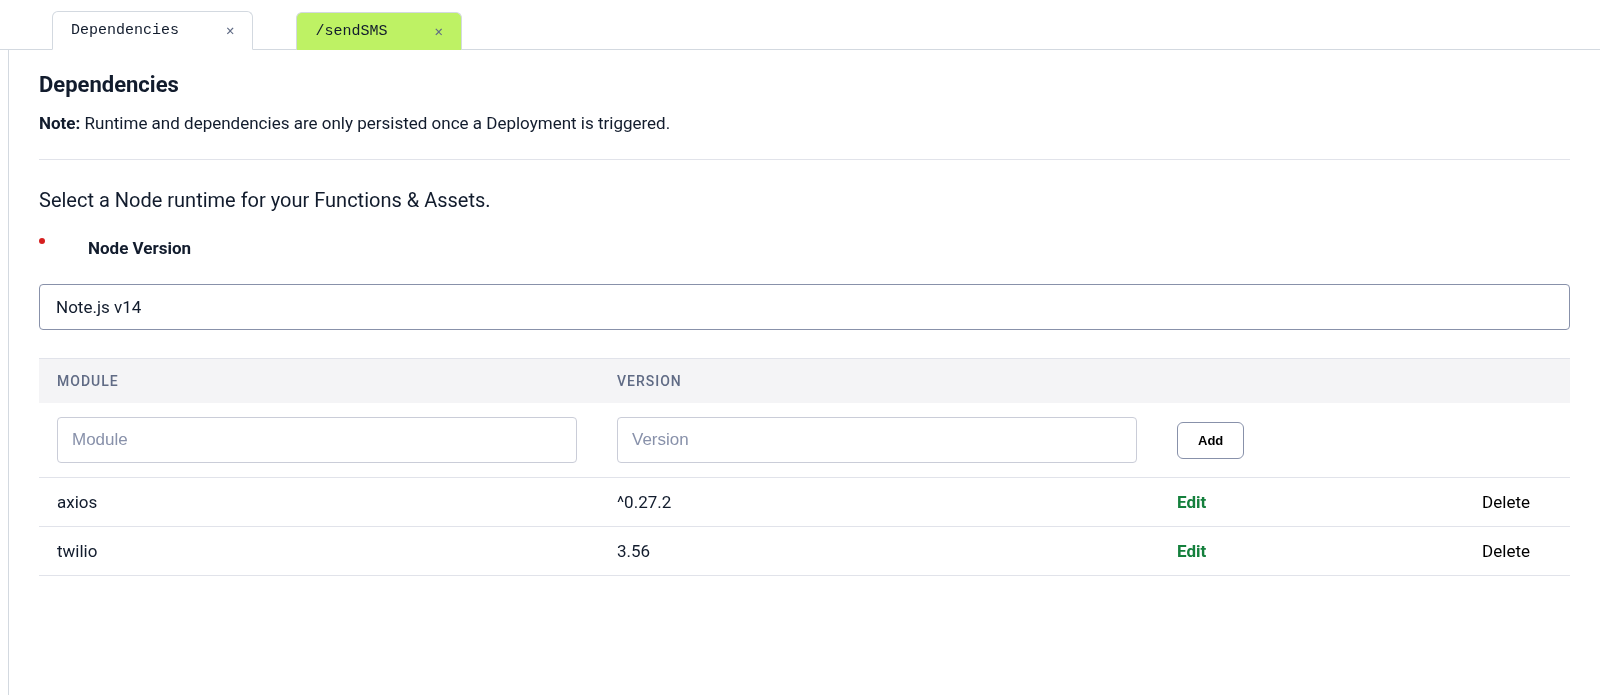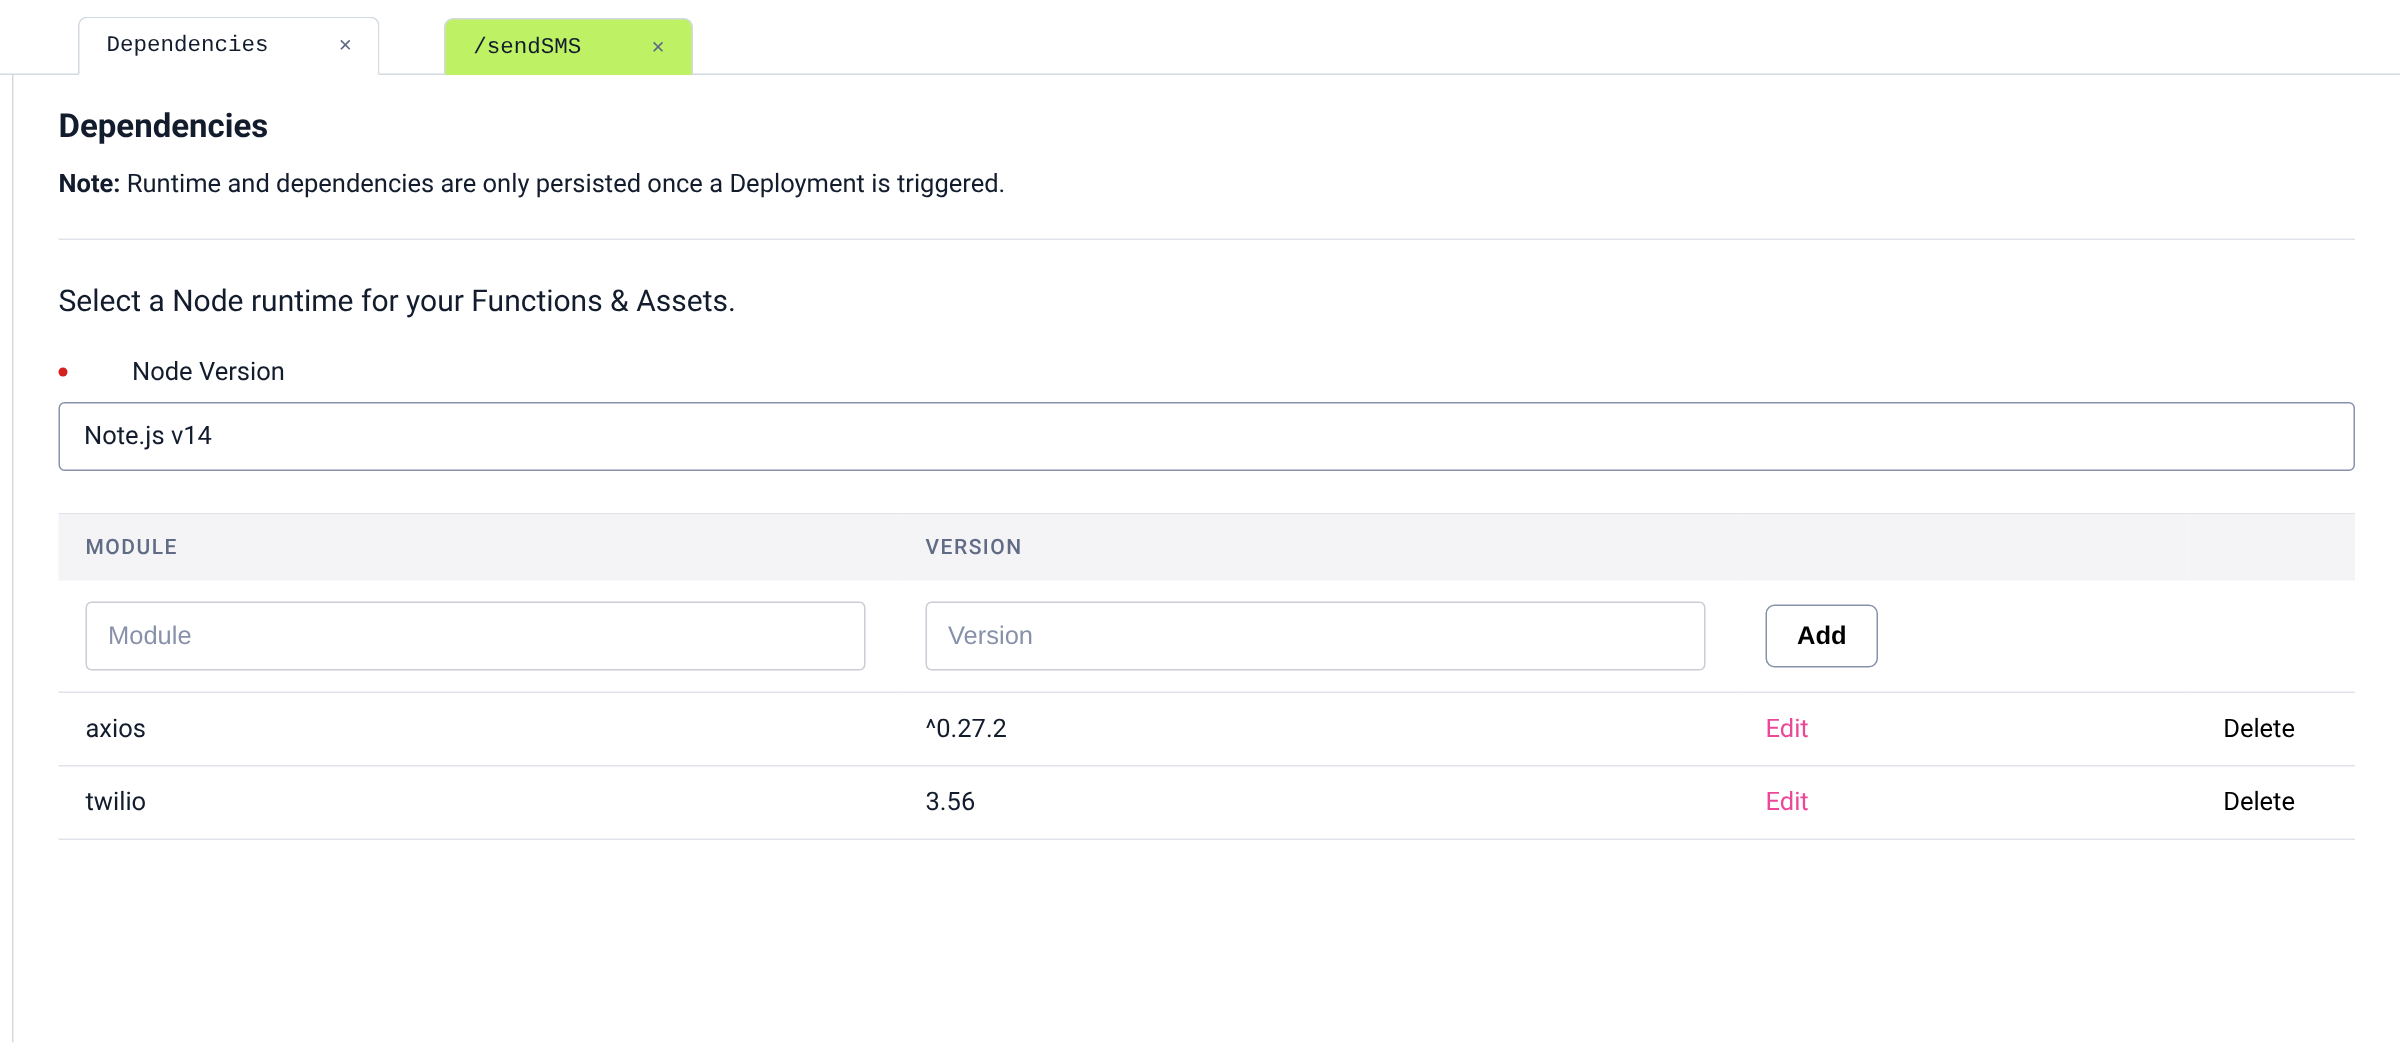--- a/index.html
+++ b/index.html
@@ -66,24 +66,24 @@
       border-top: 1px solid #e1e3ea;
       margin: 0;
     }
     .section-lead {
       font-size: 20px;
       margin-top: 28px;
       margin-bottom: 26px;
     }
     .field-label {
       font-size: 17px;
-      font-weight: 400;
-      margin-bottom: 10px;
+      font-weight: 700;
+      margin-bottom: 26px;
       display: flex;
-      align-items: center;
+      align-items: flex-start;
     }
     .req-dot {
       width: 6px;
       height: 6px;
       background: #d61f1f;
       border-radius: 50%;
       margin-right: 8px;
       display: inline-block;
     }
     .select-box {
@@ -123,28 +123,28 @@
       border-radius: 4px;
       padding: 12px 14px;
       font-size: 17px;
     }
     .inp::placeholder { color: #8891aa; }
     .btn-add {
       border: 1px solid #8891aa;
       background: #fff;
       border-radius: 6px;
       padding: 10px 20px;
-      font-size: 17px;
+      font-size: 13px;
       font-weight: 700;
       cursor: pointer;
       text-align: right;
     }
     .link-edit {
-      color: #ec4899;
-      font-weight: 400;
+      color: #15803d;
+      font-weight: 700;
       cursor: pointer;
     }
     .link-delete {
       color: #000000;
       font-weight: 400;
       cursor: pointer;
     }
     .col-module { width: 560px; }
     .col-version { width: 560px; }
     .col-act1 { width: 300px; }

